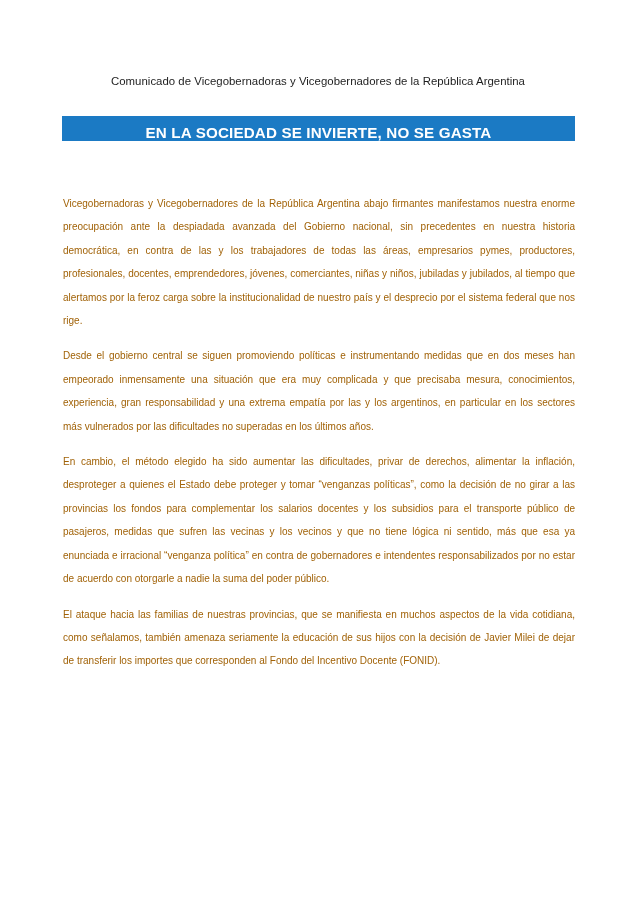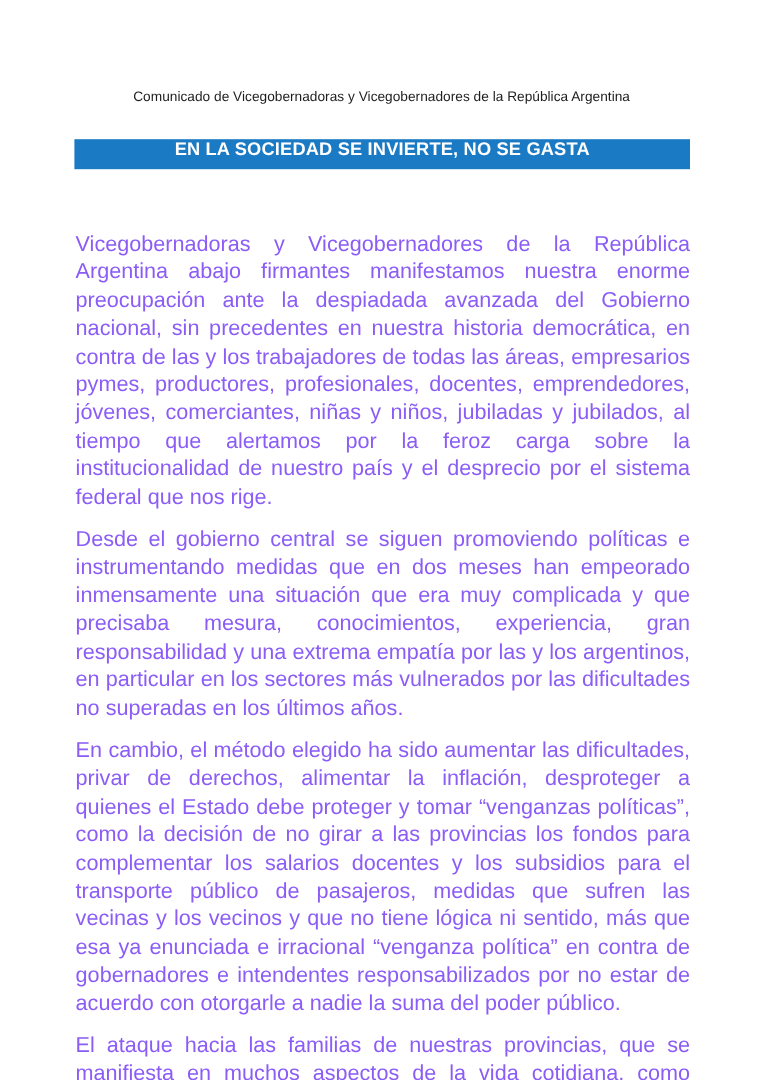--- a/index.html
+++ b/index.html
@@ -41,21 +41,21 @@
 
   
   .title-banner {
     position: absolute;
     top: 116px;
     left: 62px;
     width: 513px;
     height: 25px;
     background: #1b7ac4;
     display: flex;
-    align-items: flex-start;
+    align-items: flex-end;
     justify-content: center;
     box-sizing: border-box;
   }
   .title-banner-text {
     color: #ffffff;
     font-weight: bold;
     font-size: 15.2px;
     line-height: 17px;
     letter-spacing: 0.15px;
     white-space: nowrap;
@@ -64,25 +64,25 @@
   
   .body-copy {
     position: absolute;
     top: 192px;
     left: 63px;
     width: 512px;
   }
 
   .para {
     margin: 0 0 12px 0;
-    font-size: 18px;
+    font-size: 10px;
     line-height: 23.4px;
     text-align: justify;
     text-justify: inter-word;
-    color: #8b5cf6;
+    color: #a16207;
     hyphens: none;
   }
   .para:last-child {
     margin-bottom: 4px;
   }
   
   .para.p1 { margin-bottom: 12px; }
 </style>
 </head>
 <body>

